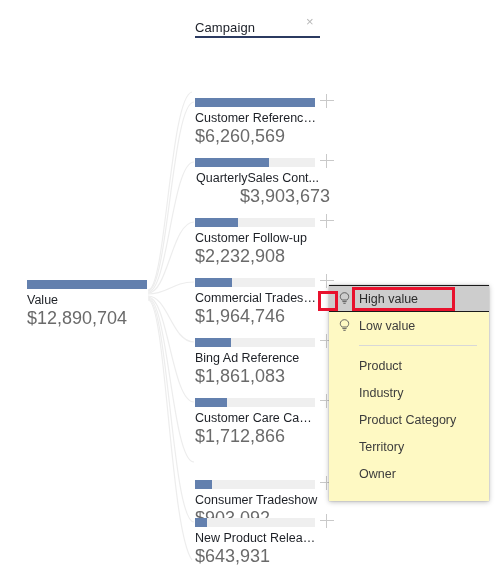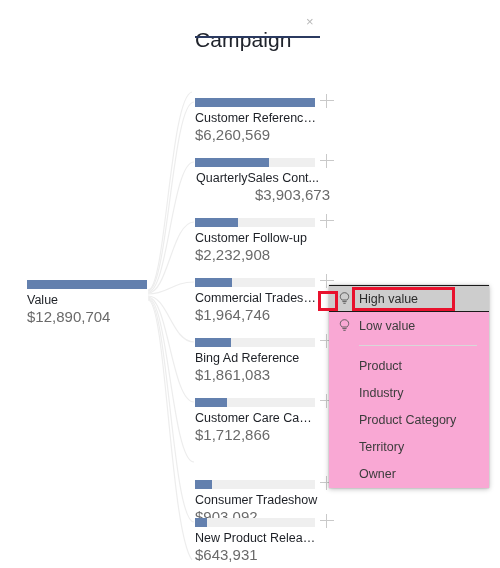--- a/index.html
+++ b/index.html
@@ -20,22 +20,22 @@
   #header {
     position: absolute;
     left: 195px;
     top: 12px;
     width: 120px;
     height: 28px;
   }
   #title {
     position: absolute;
     left: 0;
-    top: 16px;
-    font-size: 21px;
+    top: 8px;
+    font-size: 13px;
     color: #20242c;
     letter-spacing: .1px;
     white-space: nowrap;
   }
   #close-x {
     position: absolute;
     left: 111px;
     top: 3px;
     font-size: 13px;
     color: #b7b7b7;
@@ -85,21 +85,21 @@
     margin-top: 4px;
     font-size: 12.5px;
     color: #1d2026;
     white-space: nowrap;
     overflow: hidden;
     text-overflow: ellipsis;
     width: 124px;
   }
   .node-value {
     margin-top: 1px;
-    font-size: 15px;
+    font-size: 18px;
     color: #6a6a6a;
     white-space: nowrap;
   }
 
   
   #child-list {
     position: absolute;
     left: 0;
     top: 0;
     width: 500px;
@@ -165,24 +165,24 @@
     box-sizing: border-box;
     z-index: 40;
   }
 
   
   #context-menu {
     position: absolute;
     left: 329px;
     top: 285px;
     width: 160px;
-    background: #f9a8d4;
+    background: #fef9c3;
     box-shadow: 0 1px 5px rgba(0,0,0,.28), 0 0 1px rgba(0,0,0,.32);
     z-index: 30;
-    padding-bottom: 1px;
+    padding-bottom: 14px;
   }
   .menu-item {
     position: relative;
     height: 27px;
     display: flex;
     align-items: center;
     font-size: 12.5px;
     color: #3c3c3c;
     cursor: pointer;
     box-sizing: border-box;

